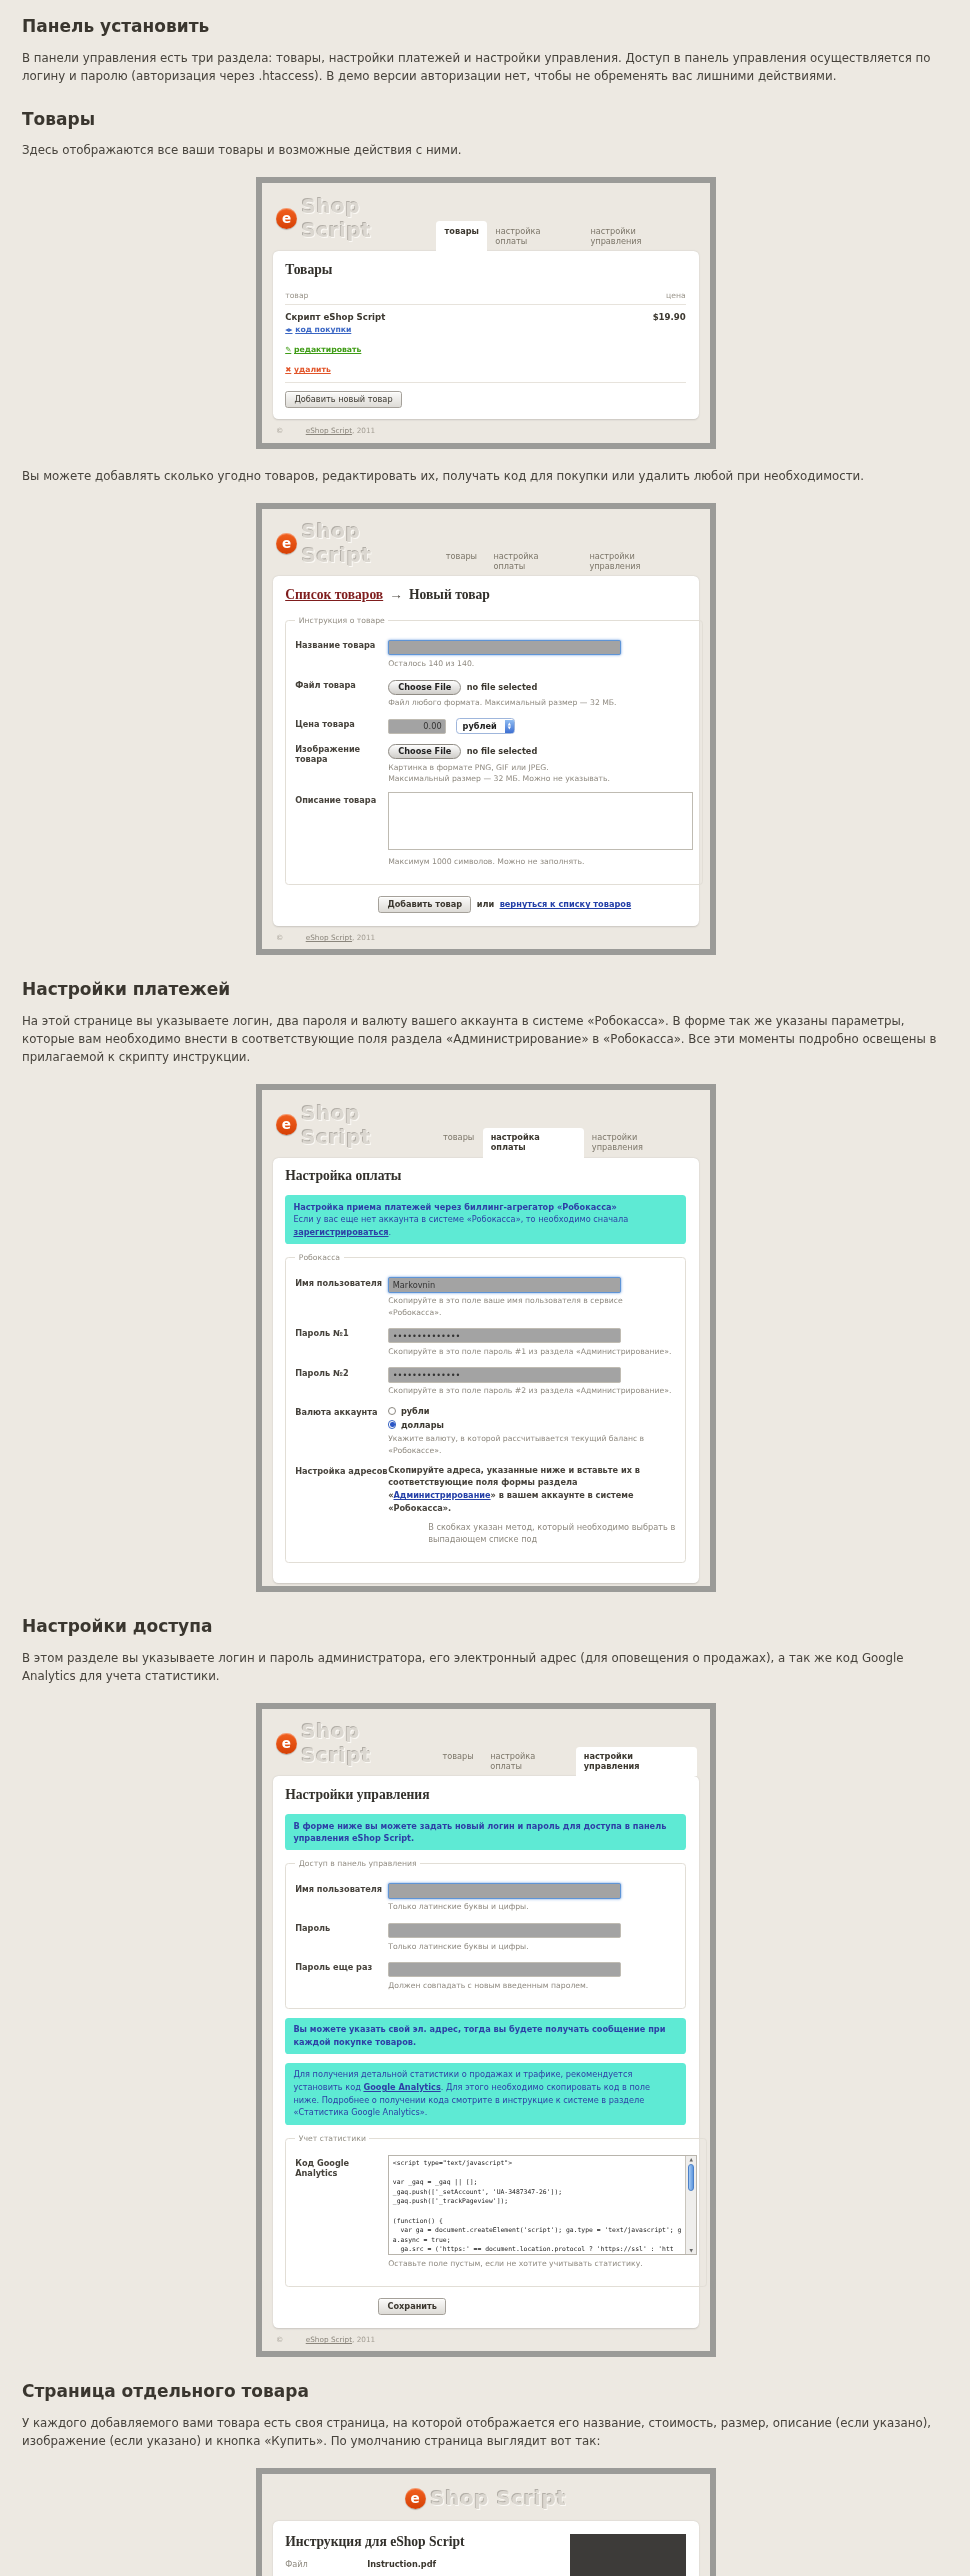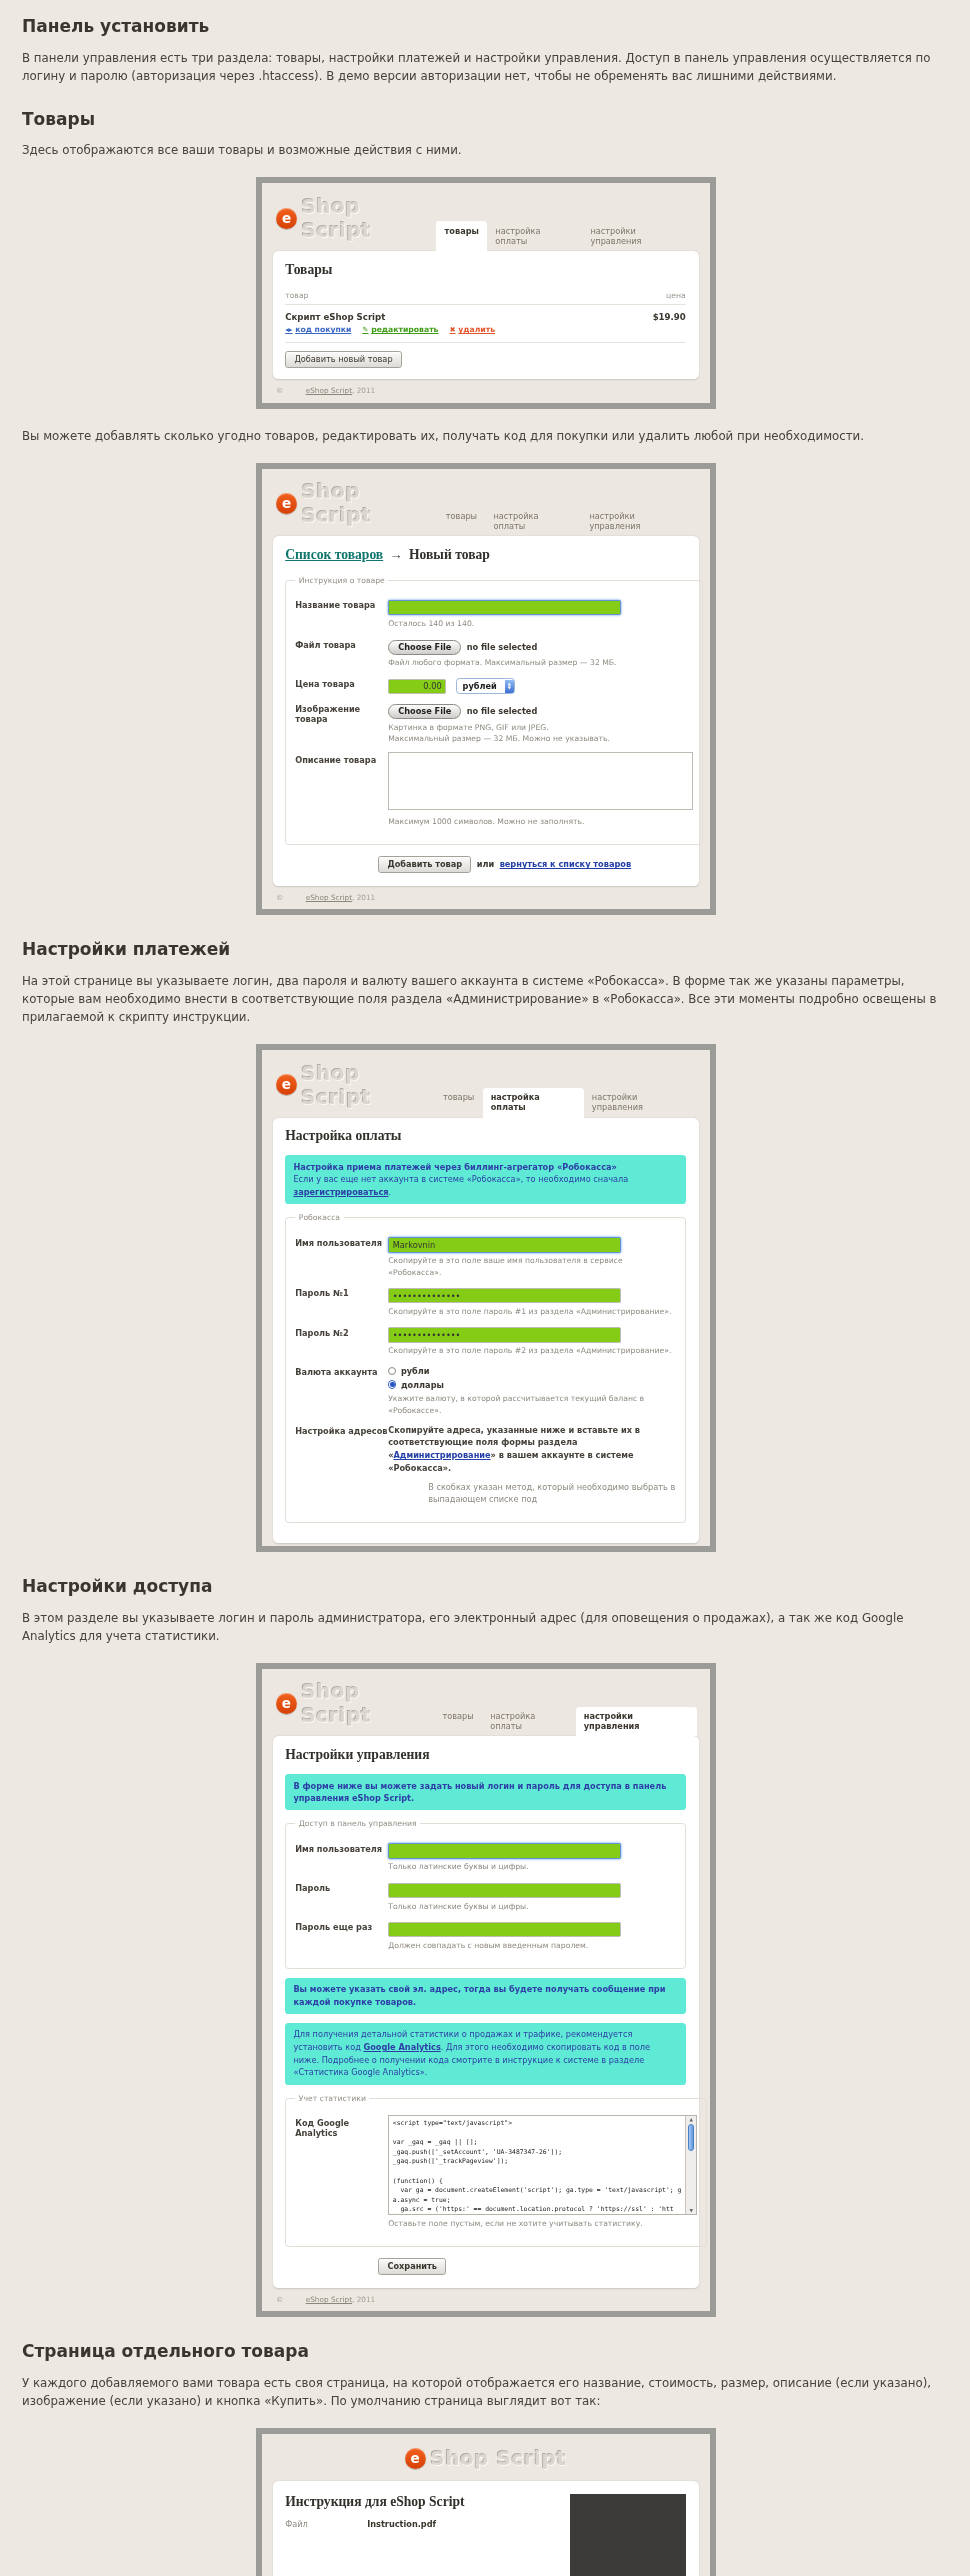--- a/index.html
+++ b/index.html
@@ -44,50 +44,50 @@
   .afoot { font-size:7.3px; color:#A39E94; padding:7.3px 3.6px 3.6px; }
   .flink { color:#8B867C; font-weight:normal; text-decoration:underline;padding-left:20px; }
 
   .ph { font-family:"Liberation Serif", serif; font-size:13.6px; font-weight:bold; color:#32302B; margin:1.8px 0 11px; }
 
   
   .thead { display:flex; justify-content:space-between; font-size:7.7px; color:#9A958B; padding:1.8px 0 4.5px;text-align:center; }
   .hr { border-top:0.9px solid #E7E3DC; }
   .trow { display:flex; justify-content:space-between; align-items:flex-start; padding:6.4px 0 7.3px; }
   .tname { font-size:8.6px; font-weight:bold; color:#3B372F; }
-  .tlinks { display:flex; gap:11px; margin-top:3.6px; font-size:7.7px; font-weight:bold; }
+  .tlinks { display:flex; gap:11px; margin-top:3.6px; font-size:7.7px; font-weight:bold;flex-direction:column; }
   .lk { text-decoration:underline; }
   .lk-blue { color:#3A66C4; }
   .lk-green { color:#3F9C16; }
   .lk-red { color:#E2552A; }
   .ic { text-decoration:none; margin-right:2.7px; font-size:7.3px; }
 
   .abtn {
     display:inline-block; margin-top:8.2px;
     background:linear-gradient(#FBFBFA,#DDDBD6);
     border:0.9px solid #A5A19A; border-radius:2.7px;
     padding:2.7px 8.2px; font-size:8.2px; color:#3B372F;
     box-shadow:inset 0 0.9px 0 rgba(255,255,255,.7);
   }
   .abtn.bold { font-weight:bold; }
 
   
   .crumb { font-family:"Liberation Serif", serif; font-size:13.6px; font-weight:bold; color:#32302B; margin:1.8px 0 12.7px; }
-  .crumb a { color:#0f766e; text-decoration:underline;text-align:right; }
+  .crumb a { color:#7f1d1d; text-decoration:underline;text-align:right; }
   .crumb .arr { color:#4a463f; font-weight:normal; padding:0 2.7px; }
 
   fieldset.fs { border:0.9px solid #E2DED6; border-radius:3.6px; padding:5.4px 9px 9px; margin:0 0 9px; }
   fieldset.fs legend { font-size:7.7px; color:#938E84; padding:0 3.6px; }
 
   .frow { display:flex; margin:7.3px 0; }
   .flabel { width:93px; min-width:93px; font-size:8.2px; font-weight:bold; color:#46423B; padding-top:2.7px; }
   .fctrl { flex:1; }
   .tinput {
     width:233px; height:15.4px; border:0.9px solid #BFBBB2; border-radius:1.8px;
-    font-size:8.2px; padding:0.9px 3.6px; font-family:inherit; color:#333; background:#84cc16;
+    font-size:8.2px; padding:0.9px 3.6px; font-family:inherit; color:#333; background:#a3a3a3;
   }
   .tinput.focus { border:0.9px solid #5E94D6; box-shadow:0 0 2.7px rgba(80,140,220,.9); }
   .hint { font-size:7.7px; color:#8F8A80; margin-top:2.7px; line-height:1.5; }
   .filebtn {
     display:inline-block; border:0.9px solid #8F8B84; border-radius:9px; padding:0.9px 9px 1.8px;
     background:linear-gradient(#FEFEFE,#CFCDC9); font-size:8.2px; font-weight:bold; color:#222;
   }
   .nofile { font-size:8.2px; font-weight:bold; color:#3B372F; margin-left:5.4px; }
   .pinput { width:58px; text-align:right; }
   .sel {

